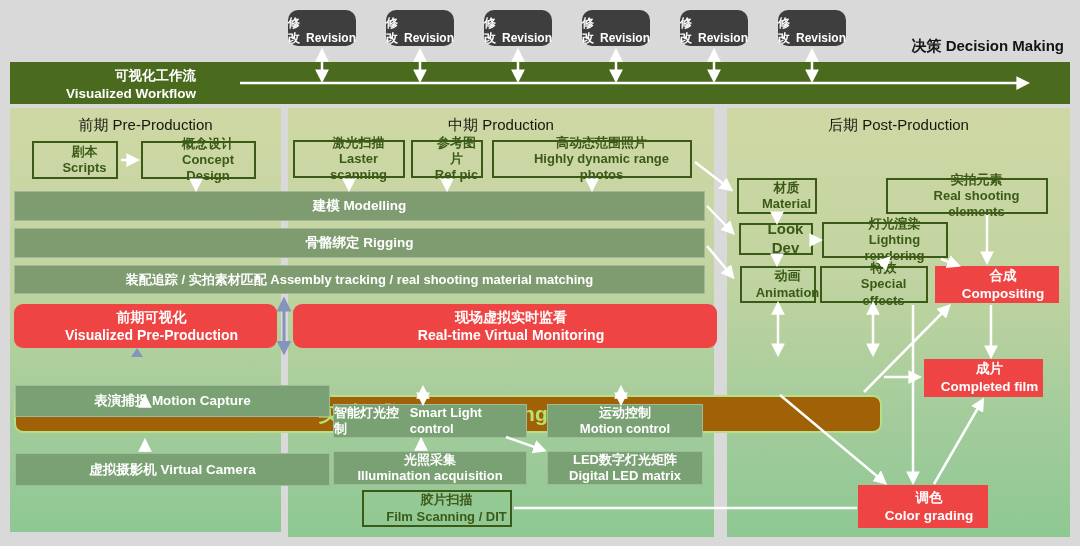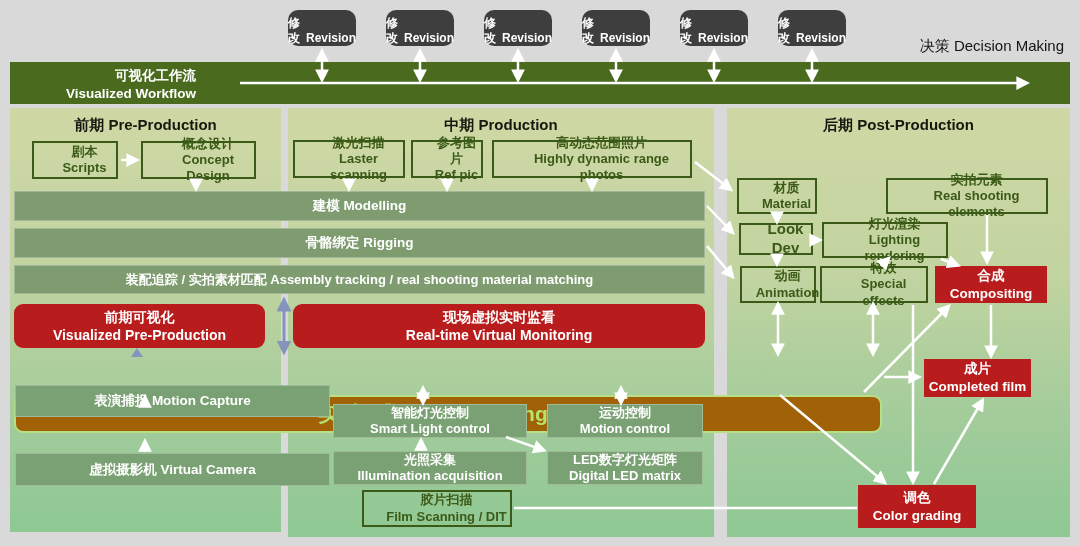--- a/index.html
+++ b/index.html
@@ -1,40 +1,40 @@
 <!DOCTYPE html>
 <html><head>
 <meta charset="utf-8">
 <style>
   html,body{margin:0;padding:0;background:#d9d9d9;font-family:"Liberation Sans",sans-serif;}
   #stage{position:relative;width:1080px;height:546px;background:#d9d9d9;overflow:hidden;}
 
   .col{position:absolute;background:linear-gradient(180deg,#cfd8a5 0%,#c2d4a1 38%,#a3cc9b 72%,#8ec893 100%);}
-  .coltitle{position:absolute;font-weight:bold;font-size:15px;color:#17170f;text-align:center;}
+  .coltitle{position:absolute;font-weight:normal;font-size:15px;color:#17170f;text-align:center;}
 
   .topbar{position:absolute;left:10px;top:62px;width:1060px;height:42px;background:#4a6a1e;}
   .topbar-text{position:absolute;left:26px;top:67px;width:170px;text-align:right;color:#fff;
     font-weight:bold;font-size:13.5px;line-height:1.3;}
-  .decision{position:absolute;top:37px;right:16px;font-weight:normal;font-size:15px;color:#141414;}
+  .decision{position:absolute;top:37px;right:16px;font-weight:bold;font-size:15px;color:#141414;}
 
   .rev{position:absolute;top:10px;width:68px;height:36px;background:#3e3e3e;border-radius:10px;color:#fff;
     display:flex;flex-direction:row;align-items:flex-end;justify-content:center;
     font-weight:bold;font-size:12px;line-height:1.25;}
 
   .obox{position:absolute;border:2px solid #3b5a17;color:#3b5a17;box-sizing:border-box;
     display:flex;flex-direction:column;align-items:center;justify-content:center;text-align:center;
     font-weight:bold;line-height:1.25;font-size:13px;padding-left:19px;}
 
   .gbar{position:absolute;background:#7e9c6f;border:1px solid rgba(255,255,255,.28);border-radius:0;
     box-sizing:border-box;color:#fff;display:flex;align-items:center;justify-content:center;
     font-weight:bold;font-size:13.5px;}
   .gbar.low{background:#7aa173;}
 
-  .dbox{position:absolute;background:#b91c1c;color:#fff;display:flex;flex-direction:column;align-items:center;
-    justify-content:center;font-weight:bold;text-align:center;line-height:1.3;font-size:13.5px;}
+  .dbox{position:absolute;background:#ef4444;color:#fff;display:flex;flex-direction:column;align-items:center;
+    justify-content:center;font-weight:bold;text-align:center;line-height:1.3;font-size:13.5px;padding-left:12px;}
   .dbox.rounded{border-radius:9px;font-size:14px;}
 
   .engine{position:absolute;background:#a16207;border:2px solid #b9df86;border-radius:9px;box-sizing:border-box;
     color:#b5e36e;display:flex;align-items:center;justify-content:center;font-weight:bold;font-size:21px;margin-top:38px;}
 
   svg.arrows{position:absolute;left:0;top:0;pointer-events:none;}
 </style>
 </head>
 <body>
 
@@ -126,21 +126,21 @@
     <span>实时引擎 Real-time Engine</span>
     </div>
 
   <div class="gbar low" style="left:15px;top:385px;width:315px;height:32px">
     <span>表演捕捉 Motion Capture</span>
     </div>
   <div class="gbar low" style="left:15px;top:453px;width:315px;height:33px">
     <span>虚拟摄影机 Virtual Camera</span>
     </div>
 
-  <div class="gbar low" style="left:333px;top:404px;width:194px;height:34px;flex-direction:column;line-height:1.25;font-size:13px">
+  <div class="gbar low" style="left:333px;top:404px;width:194px;height:34px;flex-direction:row;line-height:1.25;font-size:13px">
     <span>智能灯光控制</span>
       <span>Smart Light control</span>
     </div>
   <div class="gbar low" style="left:547px;top:404px;width:156px;height:34px;flex-direction:column;line-height:1.25;font-size:13px">
     <span>运动控制</span>
       <span>Motion control</span>
     </div>
   <div class="gbar low" style="left:333px;top:451px;width:194px;height:34px;flex-direction:column;line-height:1.25;font-size:13px">
     <span>光照采集</span>
       <span>Illumination acquisition</span>

